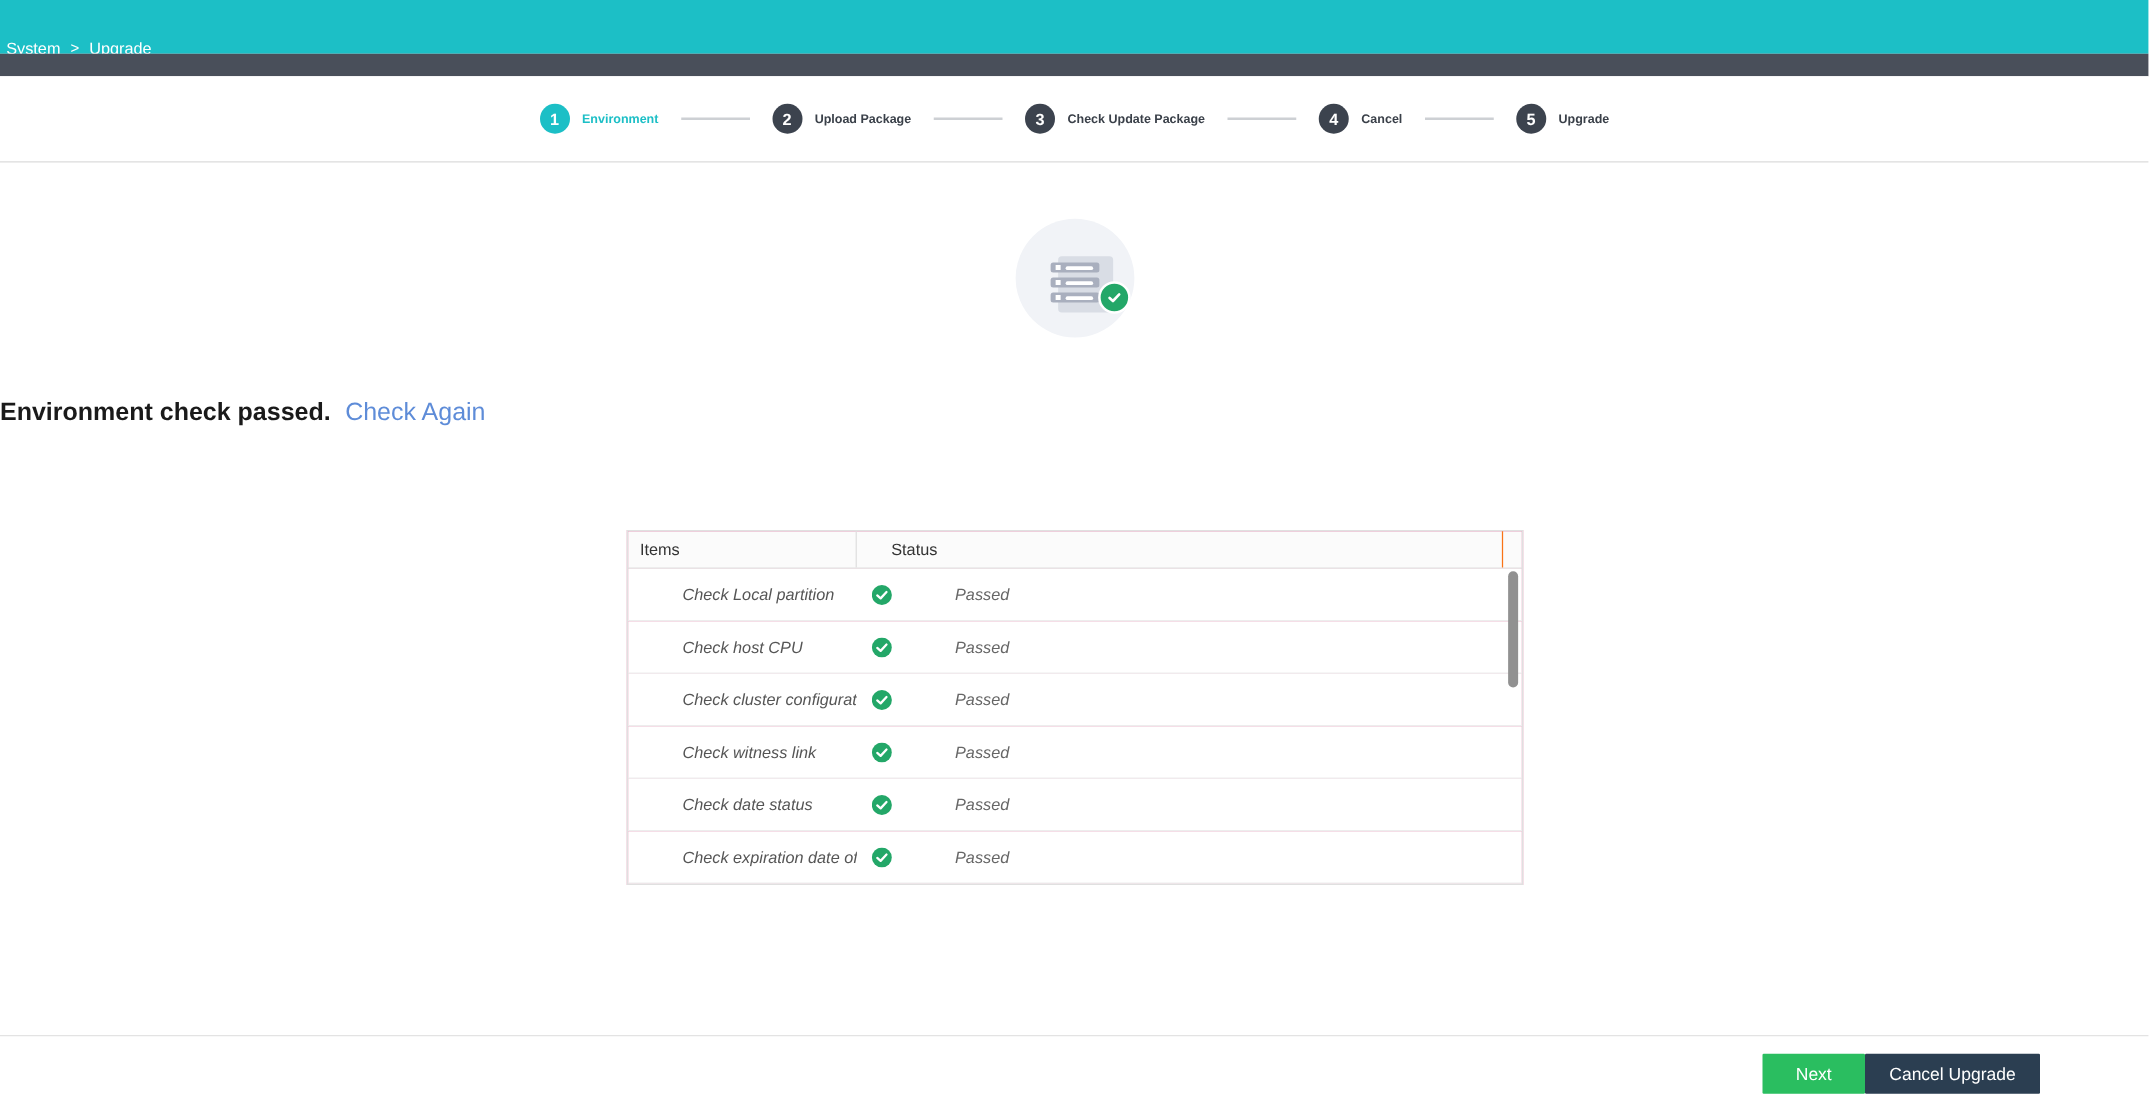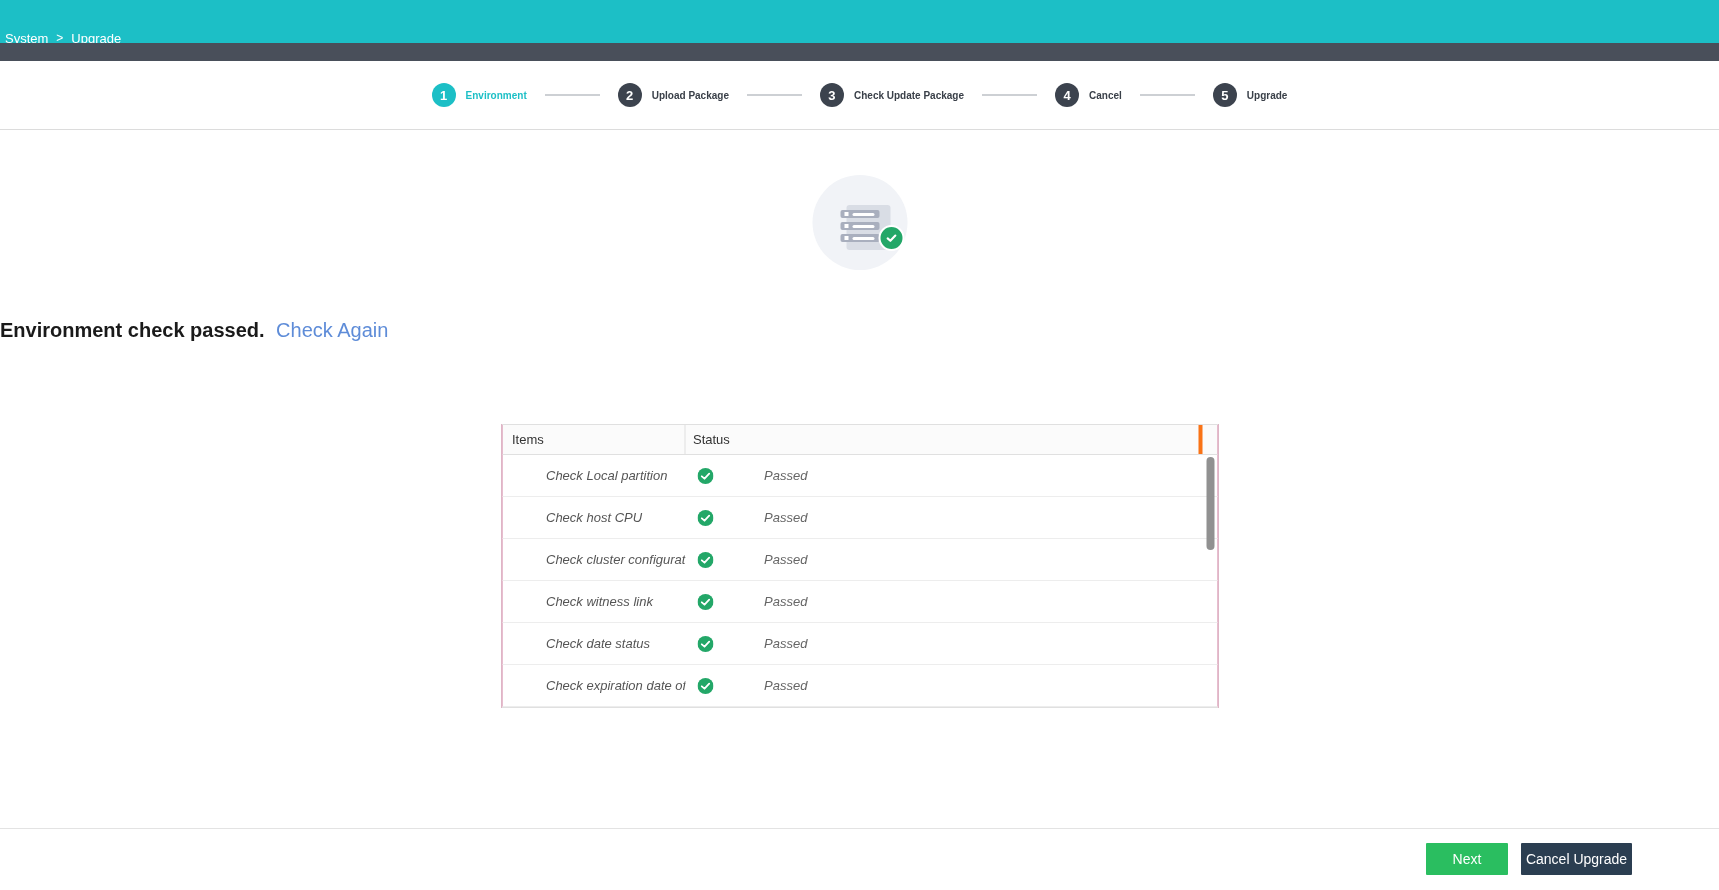--- a/index.html
+++ b/index.html
@@ -36,37 +36,37 @@
   
   .headline { position:absolute; top:319px; left:0; width:100%; text-align:left; font-size:20px; }
   .headline-main { font-weight:bold; color:#1A1A1A; }
   .headline-link { color:#5E8CD8; margin-left:6px; cursor:pointer; text-decoration:none; }
 
   
   .tbl { position:absolute; top:388px; left:50%; transform:translateX(-50%); width:717px; border:1px solid #E0E0E0; background:#be185d;margin-top:36px; }
   .tbl-head { display:flex; height:30px; background:#FBFBFB; border-bottom:1px solid #E0E0E0; }
   .th { font-size:13px; color:#333; display:flex; align-items:center; }
   .th-items { width:183px; border-right:1px solid #E0E0E0; padding-left:10px; }
-  .th-status { flex:1; border-right:4px solid #f97316; padding-left:8px; }
+  .th-status { flex:1; border-right:1px solid #f97316; padding-left:28px; }
   .th-scroll { width:15px; }
   .tbl-body { position:relative; }
   .trow { display:flex; height:42px; align-items:center; background:#fff; border-bottom:1px solid #EDEDED;font-style:italic; }
   .trow:last-child { border-bottom:none; }
   .cell-item { width:183px; padding-left:44px; font-size:13px; color:#555; white-space:nowrap; overflow:hidden; }
   .cell-status { flex:1; padding-left:12px; display:flex; align-items:center;gap:44px; }
   .check-icon { width:16px; height:16px; display:inline-flex; }
   .status-text { font-size:13px; color:#666; margin-left:7px; }
   .vscroll-thumb { position:absolute; top:2px; right:3px; width:8px; height:93px; border-radius:4px; background:#919191; }
 
   
   .footer-line { position:absolute; top:828px; left:0; width:100%; height:1px; background:#E3E3E3; }
-  .footer-actions { position:absolute; top:843px; right:87px; display:flex; gap:13px; }
+  .footer-actions { position:absolute; top:843px; right:87px; display:flex; }
   .btn { height:32px; border:none; border-radius:1px; color:#fff; font-size:14px; font-family:"Liberation Sans", sans-serif; cursor:pointer; }
   .btn-next { width:82px; background:#2ABE60; }
-  .btn-cancel { width:111px; background:#2B3E51; }
+  .btn-cancel { width:140px; background:#2B3E51; }
 </style>
 </head>
 <body>
 
 <div class="screen">
 
   <header class="topbar">
     <nav style="display:flex;align-items:center;margin-top:33px;">
       <span class="crumb">System</span>
       <span class="crumb-sep">&gt;</span>

